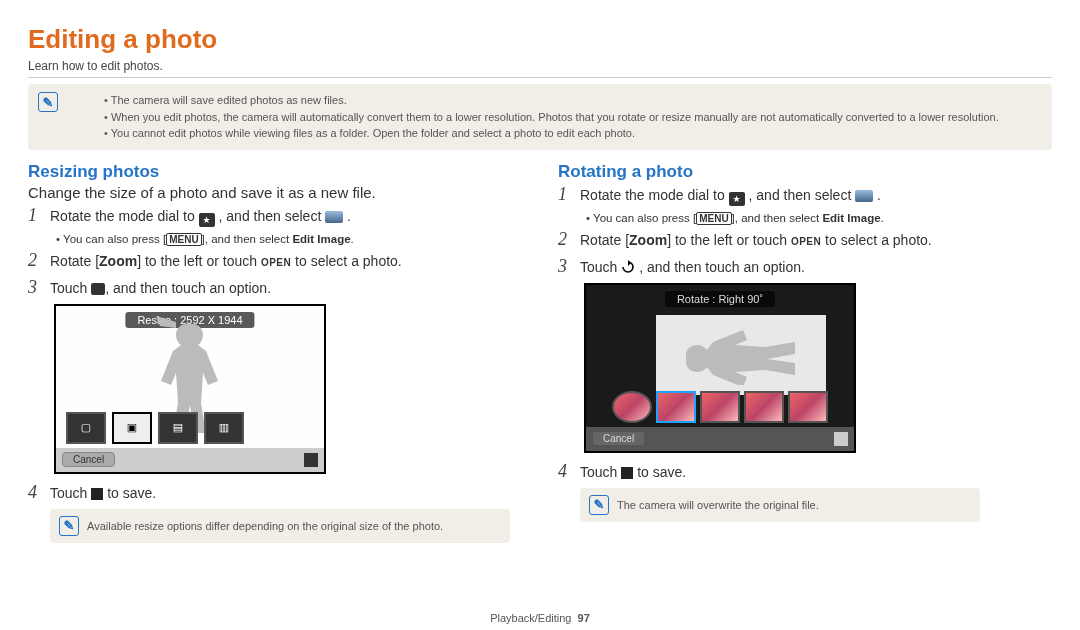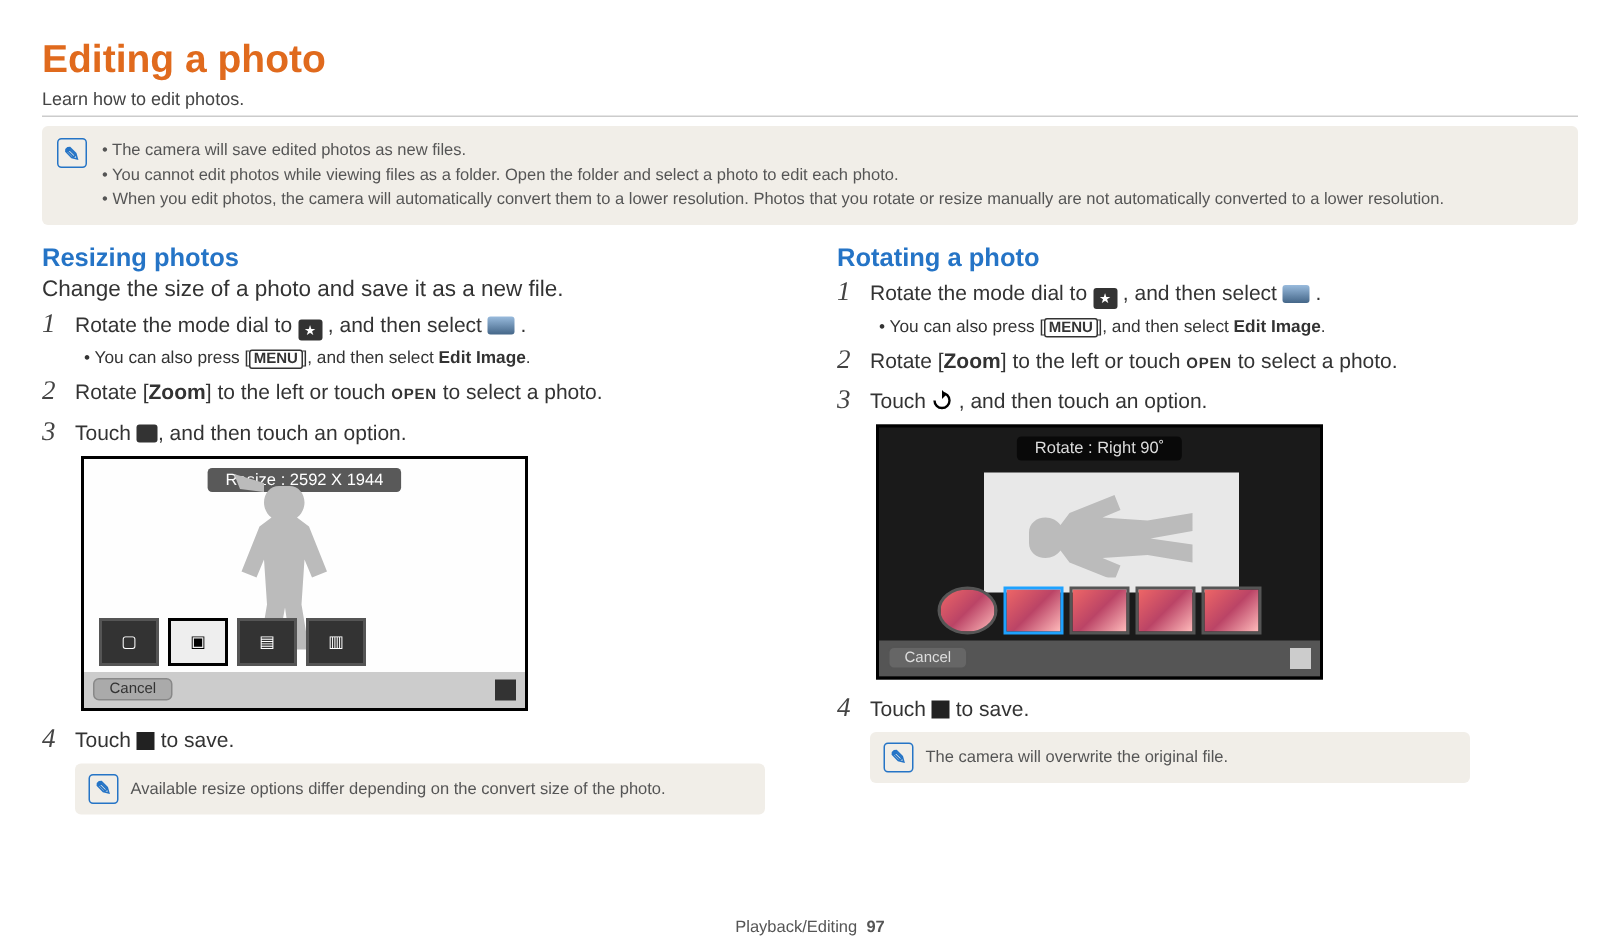--- a/index.html
+++ b/index.html
@@ -40,21 +40,21 @@
     border: 1.5px solid #2574c6;
     border-radius: 3px;
     color: #2574c6;
     display: flex;
     align-items: center;
     justify-content: center;
     font-weight: bold;
     font-size: 13px;
     flex-shrink: 0;
   }
-  .bullet-list { list-style: none; font-size: 11px; color: #555; line-height: 1.5; }
+  .bullet-list { list-style: none; font-size: 11px; color: #555; line-height: 1.5; margin-left: 36px; }
   .bullet-list li::before { content: "•  "; }
   .columns {
     display: flex;
     gap: 36px;
   }
   .col { flex: 1; }
   .section-title {
     color: #2574c6;
     font-weight: bold;
     font-size: 17px;
@@ -119,21 +119,21 @@
     border-radius: 2px;
   }
   .rotate-icon {
     display: inline-block;
     vertical-align: -2px;
   }
   .open-word { font-weight: bold; font-size: 10px; letter-spacing: 0.5px; }
   .zoom-word { font-weight: bold; }
   .screen-preview {
     position: relative;
-    width: 298px;
+    width: 272px;
     height: 170px;
     border: 2px solid #000;
     margin-left: 26px;
     margin-top: 4px;
     margin-bottom: 8px;
     background: #fefefe;
     overflow: hidden;
   }
   .preview-dark {
     background: #1a1a1a;
@@ -258,22 +258,22 @@
 </head>
 <body>
 
 <h1 class="page-title">Editing a photo</h1>
 <div class="page-subtitle">Learn how to edit photos.</div>
 
 <div class="info-box">
   <div class="info-icon">✎</div>
   <ul class="bullet-list">
     <li>The camera will save edited photos as new files.</li>
+    <li>When you edit photos, the camera will automatically convert them to a lower resolution. Photos that you rotate or resize manually are not automatically converted to a lower resolution.</li>
     <li>You cannot edit photos while viewing files as a folder. Open the folder and select a photo to edit each photo.</li>
-    <li>When you edit photos, the camera will automatically convert them to a lower resolution. Photos that you rotate or resize manually are not automatically converted to a lower resolution.</li>
   </ul>
 </div>
 
 <div class="columns">
 
   <div class="col">
     <div class="section-title">Resizing photos</div>
     <div class="section-desc">Change the size of a photo and save it as a new file.</div>
 
     <div class="num-item">
@@ -325,21 +325,21 @@
 
     <div class="num-item">
       <span class="num">4</span>
       <span>
         <span>Touch </span><span class="card-icon"></span><span> to save.</span>
       </span>
     </div>
 
     <div class="small-info">
       <div class="info-icon">✎</div>
-      <span>Available resize options differ depending on the convert size of the photo.</span>
+      <span>Available resize options differ depending on the original size of the photo.</span>
     </div>
   </div>
 
   <div class="col">
     <div class="section-title">Rotating a photo</div>
 
     <div class="num-item">
       <span class="num">1</span>
       <span>
         <span>Rotate the mode dial to </span>

